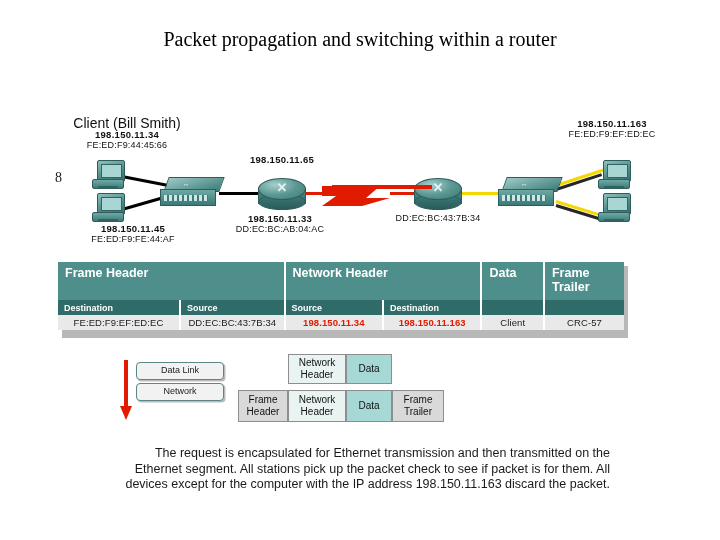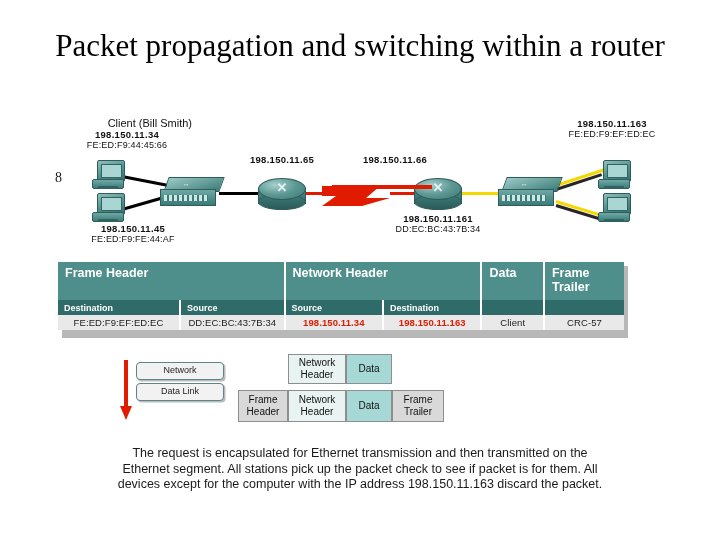--- a/index.html
+++ b/index.html
@@ -16,21 +16,21 @@
   }
 
   
   #slide-title {
     position: absolute;
     left: 0;
     top: 28px;
     width: 720px;
     text-align: center;
     font-family: "Liberation Serif", serif;
-    font-size: 31px;
+    font-size: 20px;
     color: #000000;
     letter-spacing: 0px;
     white-space: nowrap;
   }
 
   
   #slide-number {
     position: absolute;
     left: 55px;
     top: 170px;
@@ -61,22 +61,21 @@
     font-size: 9.5px;
     letter-spacing: 0.3px;
   }
   .net-label .mac {
     font-weight: normal;
     font-size: 9px;
     letter-spacing: 0.2px;
   }
   .net-label .who {
     font-weight: normal;
-    font-size: 11px;
-    text-align: right;
+    font-size: 14px;
   }
 
   
   .link {
     position: absolute;
     transform-origin: 0 50%;
   }
   .link-black { background: #000000; height: 3px; }
   .link-yellow { background: #f5d800; height: 3px; }
   .link-red { background: #e01b00; height: 3px; }
@@ -325,21 +324,21 @@
     top: 390px;
   }
   #encap-lower .encap-cell { height: 32px; }
 
   
   #caption {
     position: absolute;
     left: 110px;
     top: 446px;
     width: 500px;
-    text-align: center;
+    text-align: right;
     font-size: 12.5px;
     color: #1a1a1a;
     line-height: 15.5px;
   }
 </style>
 </head>
 <body>
 
 <div id="slide-title">Packet propagation and switching within a router</div>
 
@@ -435,27 +434,27 @@
 
   <div class="net-label" style="left:68px; top:113px; width:130px;">
     <div class="ip">198.150.11.45</div>
     <div class="mac">FE:ED:F9:FE:44:AF</div>
   </div>
 
   <div class="net-label" style="left:202px; top:44px; width:160px;">
     <div class="ip">198.150.11.65</div>
   </div>
 
-
-  <div class="net-label" style="left:315px; top:44px; width:160px;">
-    <div class="ip">198.150.11.66</div>
-  </div>
+  <div class="net-label" style="left:190px; top:103px; width:180px;">
+    <div class="ip">198.150.11.33</div>
+    <div class="mac">DD:EC:BC:AB:04:AC</div>
+  </div>
+
 
   <div class="net-label" style="left:348px; top:103px; width:180px;">
-    <div class="ip">198.150.11.161</div>
     <div class="mac">DD:EC:BC:43:7B:34</div>
   </div>
 
   <div class="net-label" style="left:512px; top:8px; width:200px;">
     <div class="ip">198.150.11.163</div>
     <div class="mac">FE:ED:F9:EF:ED:EC</div>
   </div>
 
 </div>
 
@@ -490,22 +489,22 @@
     <td class="td-val" style="border-right:none;">CRC-57</td>
   </tr>
 </tbody>
   </table>
 
 <svg id="osi-arrow" viewBox="0 0 12 60">
   <rect x="4" y="0" width="4" height="48" fill="#e01b00"></rect>
   <polygon points="0,46 12,46 6,60" fill="#e01b00"></polygon>
 </svg>
 <div id="osi-stack">
+  <div class="osi-box">Data Link</div>
   <div class="osi-box">Network</div>
-  <div class="osi-box">Data Link</div>
 </div>
 
 <div class="encap-row" id="encap-upper">
   <div class="encap-cell cell-light" style="width:58px;">Network Header</div>
   <div class="encap-cell cell-teal" style="width:46px;">Data</div>
 </div>
 
 <div class="encap-row" id="encap-lower">
   <div class="encap-cell cell-gray" style="width:50px;">Frame Header</div>
   <div class="encap-cell cell-light" style="width:58px;">Network Header</div>

